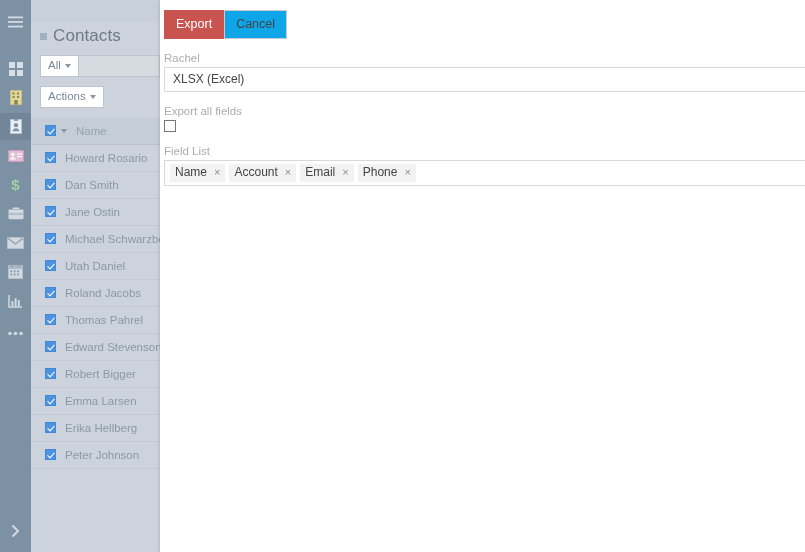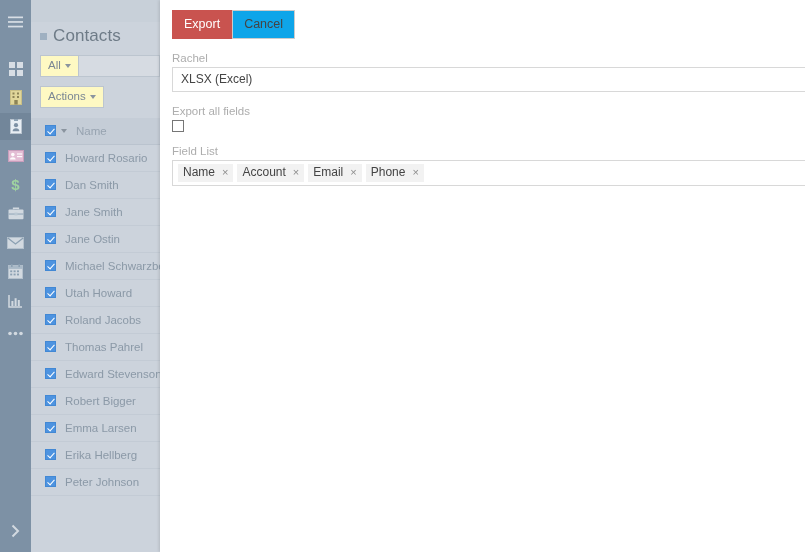--- a/index.html
+++ b/index.html
@@ -82,21 +82,21 @@
   }
   #page-title {
     font-size: 17px;
     color: #6e7b87;
     letter-spacing: .1px;
     white-space: nowrap;
   }
 
   .ctl-row { padding: 9px 0 0 9px; display: flex; }
   .dropdown-btn {
-    background: #fef9c3;
+    background: #ffffff;
     border: 1px solid #bcc5cf;
     color: #7b8794;
     font-size: 11.5px;
     padding: 4px 7px;
     display: inline-flex;
     align-items: center;
     gap: 4px;
     white-space: nowrap;
     line-height: 1;
   }
@@ -171,21 +171,21 @@
   
   #export-panel {
     position: absolute;
     left: 160px;
     top: 0;
     width: 645px;
     height: 552px;
     background: #ffffff;
     box-shadow: -1px 0 3px rgba(0,0,0,.13);
     box-sizing: border-box;
-    padding: 10px 0 0 12px;
+    padding: 10px 0 0 4px;
     overflow: hidden;
   }
   #dialog-buttons { display: flex; }
   .btn {
     font-size: 12.5px;
     line-height: 1;
     padding: 7px 11px;
     border: 1px solid transparent;
     box-sizing: border-box;
     cursor: pointer;
@@ -409,33 +409,29 @@
     <div class="list-row">
           <span class="cbx"></span>
           <span class="row-label">Howard Rosario</span>
         </div>
         <div class="list-row">
           <span class="cbx"></span>
           <span class="row-label">Dan Smith</span>
         </div>
         <div class="list-row">
           <span class="cbx"></span>
-          <span class="row-label">Jane Smith</span>
-        </div>
-        <div class="list-row">
-          <span class="cbx"></span>
           <span class="row-label">Jane Ostin</span>
         </div>
         <div class="list-row">
           <span class="cbx"></span>
           <span class="row-label">Michael Schwarzbe</span>
         </div>
         <div class="list-row">
           <span class="cbx"></span>
-          <span class="row-label">Utah Howard</span>
+          <span class="row-label">Utah Daniel</span>
         </div>
         <div class="list-row">
           <span class="cbx"></span>
           <span class="row-label">Roland Jacobs</span>
         </div>
         <div class="list-row">
           <span class="cbx"></span>
           <span class="row-label">Thomas Pahrel</span>
         </div>
         <div class="list-row">

